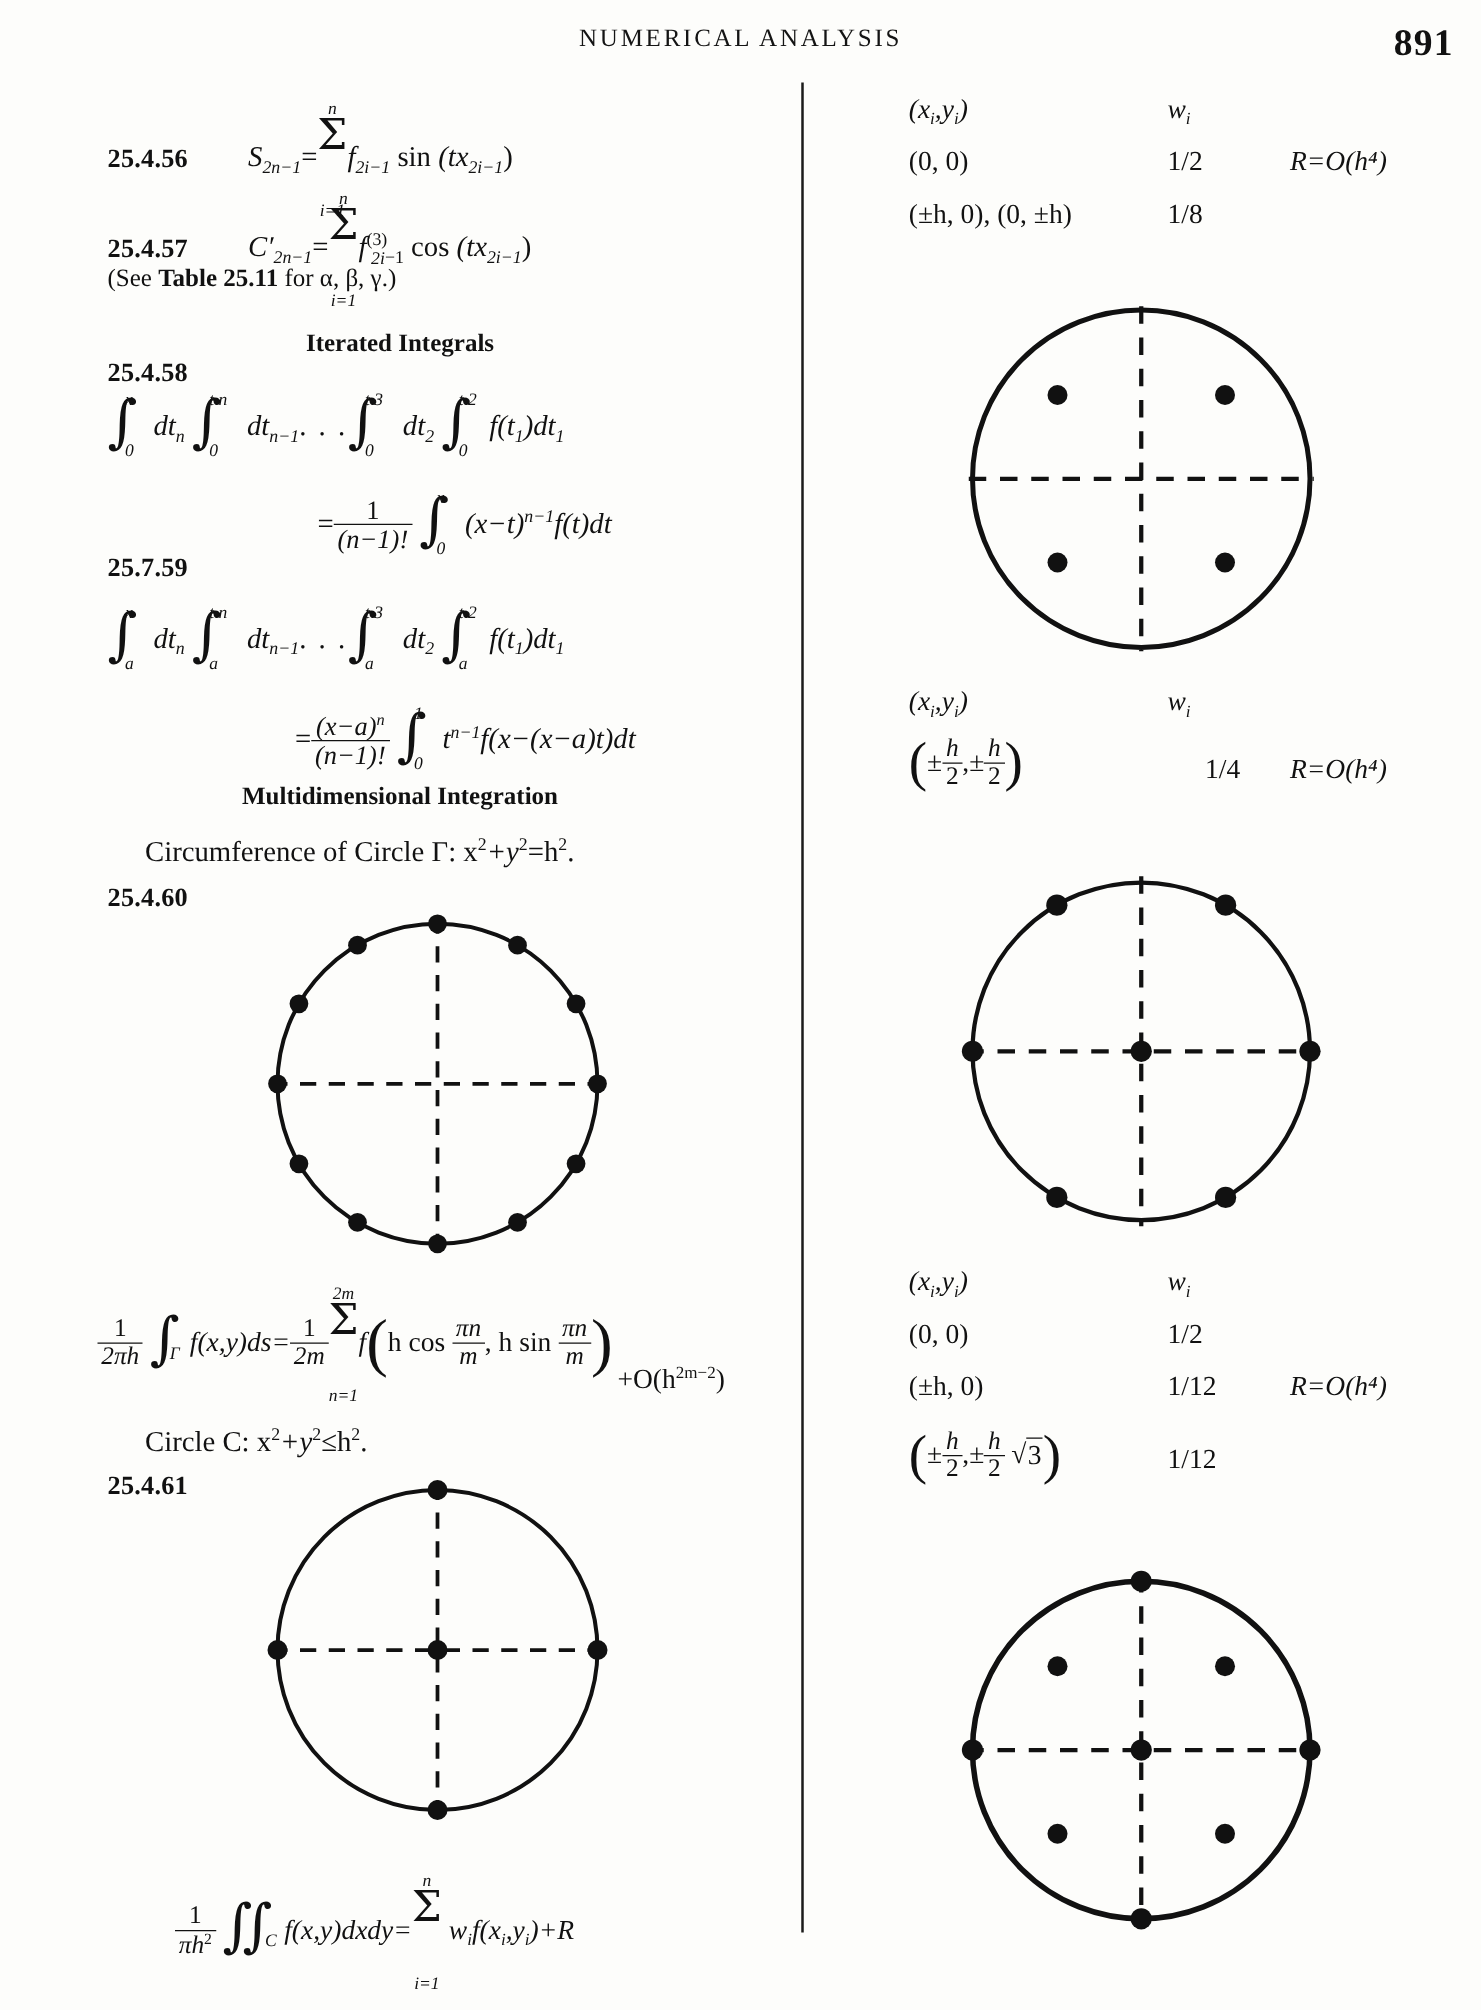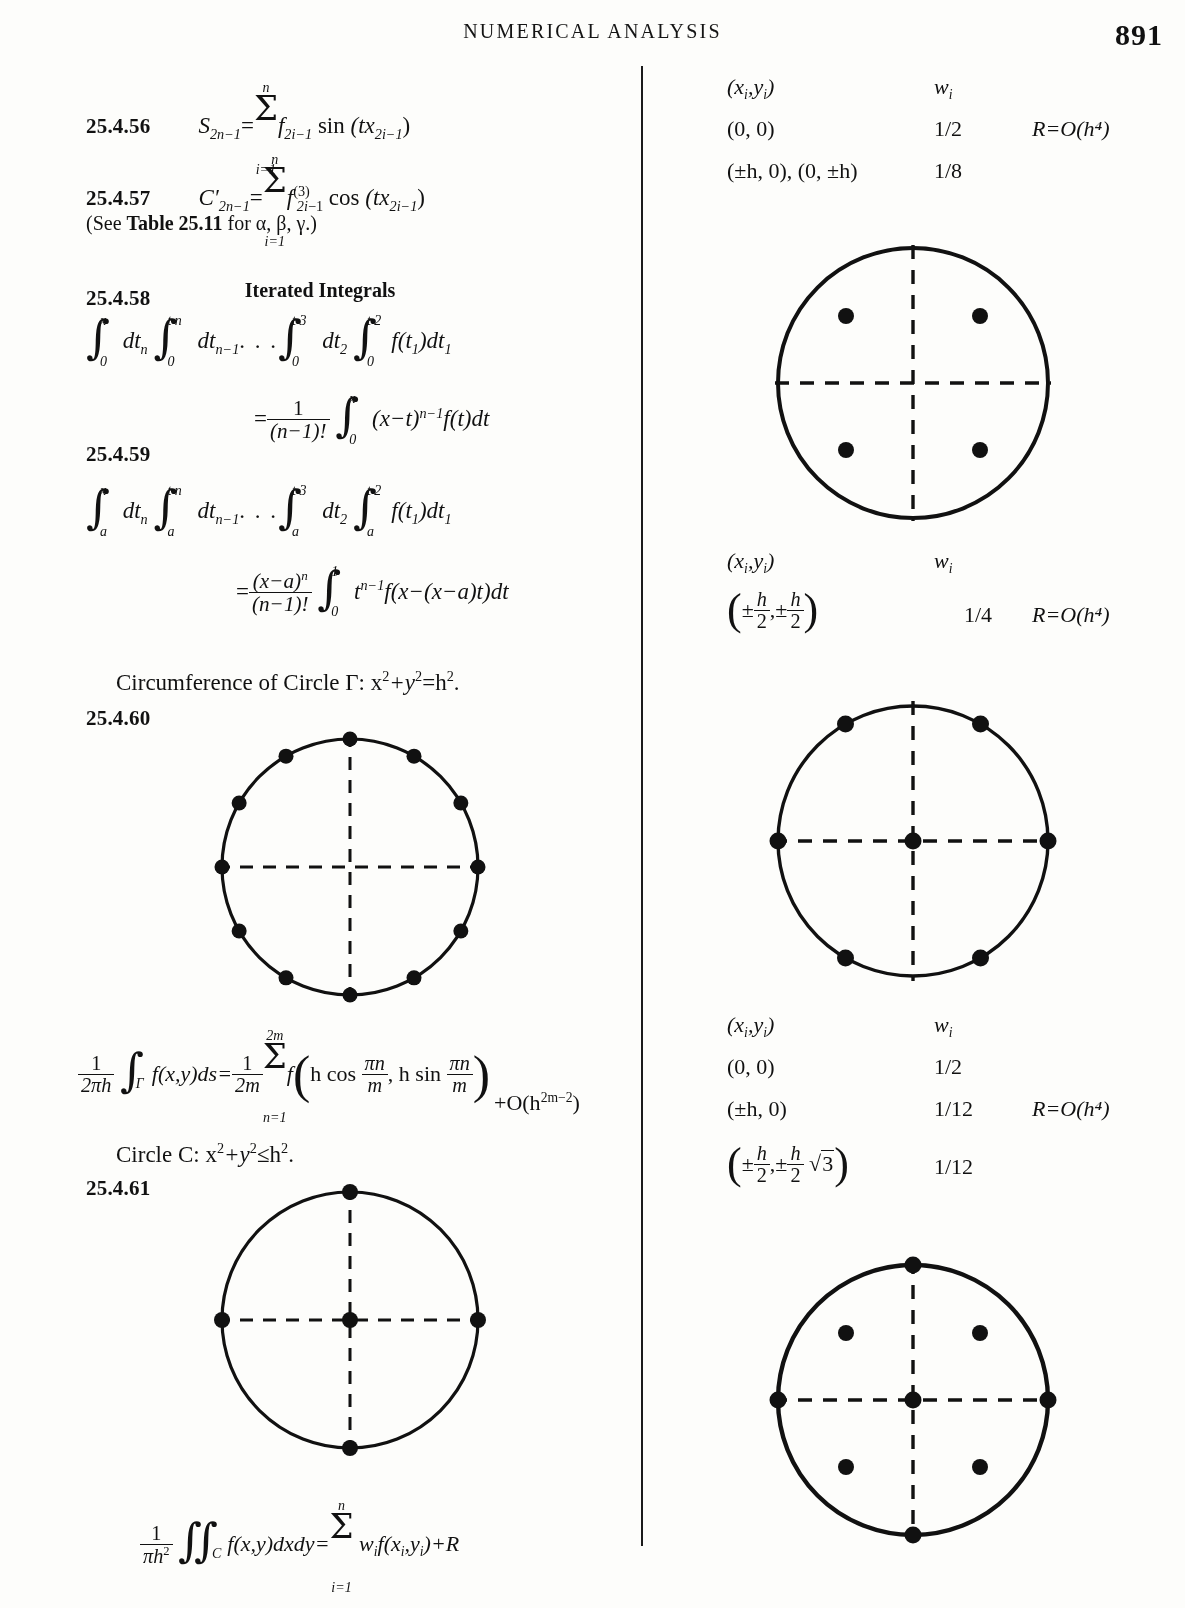--- a/index.html
+++ b/index.html
@@ -61,21 +61,20 @@
     font-size: 23px;
     font-style: italic;
     white-space: nowrap;
   }
   .upr { font-style: normal; }
   .ctr-head {
     font-weight: bold;
     font-size: 20px;
     text-align: center;
     width: 580px;
-    margin-top: 15px;
   }
   .textline { font-size: 20px; }
   sup.s { font-size: .62em; vertical-align: super; font-style: normal;}
   sub.s { font-size: .62em; vertical-align: sub;  font-style: normal;}
   sup.si { font-size: .62em; vertical-align: super;}
   sub.si { font-size: .62em; vertical-align: sub;}
 
   
   .intg {
     font-size: 46px;
@@ -191,30 +190,31 @@
     <div class="blk eqno" style="left:86px; top:286px;">25.4.58</div>
 
     <div class="blk mathline" style="left:86px; top:328px;">
       <span class="intg">∫</span><span class="intlim"><span class="hi">x</span><span class="lo">0</span></span>&nbsp;<span>dt</span><sub class="si">n</sub>&nbsp;<span class="intg">∫</span><span class="intlim"><span class="hi">t n</span><span class="lo">0</span></span>&nbsp;<span>dt</span><sub class="si">n−1</sub><span class="upr" style="letter-spacing:2px;">. . .</span><span class="intg">∫</span><span class="intlim"><span class="hi">t 3</span><span class="lo">0</span></span>&nbsp;<span>dt</span><sub class="si">2</sub>&nbsp;<span class="intg">∫</span><span class="intlim"><span class="hi">t 2</span><span class="lo">0</span></span><span>f(t</span><sub class="si">1</sub><span>)dt</span><sub class="si">1</sub>
     </div>
 
     <div class="blk mathline" style="left:254px; top:398px;">
       <span class="upr">=</span><span class="frac"><span class="num upr">1</span><span class="den">(n−1)!</span></span>&nbsp;<span class="intg">∫</span><span class="intlim"><span class="hi">x</span><span class="lo">0</span></span>&nbsp;<span>(x−t)</span><sup class="si">n−1</sup><span>f(t)dt</span>
     </div>
 
-    <div class="blk eqno" style="left:86px; top:442px;">25.4.59</div>
+    <div class="blk eqno" style="left:86px; top:442px;">25.7.59</div>
 
     <div class="blk mathline" style="left:86px; top:498px;">
       <span class="intg">∫</span><span class="intlim"><span class="hi">x</span><span class="lo">a</span></span>&nbsp;<span>dt</span><sub class="si">n</sub>&nbsp;<span class="intg">∫</span><span class="intlim"><span class="hi">t n</span><span class="lo">a</span></span>&nbsp;<span>dt</span><sub class="si">n−1</sub><span class="upr" style="letter-spacing:2px;">. . .</span><span class="intg">∫</span><span class="intlim"><span class="hi">t 3</span><span class="lo">a</span></span>&nbsp;<span>dt</span><sub class="si">2</sub>&nbsp;<span class="intg">∫</span><span class="intlim"><span class="hi">t 2</span><span class="lo">a</span></span><span>f(t</span><sub class="si">1</sub><span>)dt</span><sub class="si">1</sub>
     </div>
 
     <div class="blk mathline" style="left:236px; top:570px;">
       <span class="upr">=</span><span class="frac"><span class="num"><span>(x−a)</span><sup class="si">n</sup></span><span class="den">(n−1)!</span></span>&nbsp;<span class="intg">∫</span><span class="intlim"><span class="hi">1</span><span class="lo">0</span></span>&nbsp;<span>t</span><sup class="si">n−1</sup><span>f(x−(x−a)t)dt</span>
     </div>
 
+    <div class="blk ctr-head" style="left:30px; top:626px;">Multidimensional Integration</div>
 
     <div class="blk mathline" style="left:116px; top:668px;">
       <span class="upr">Circumference of Circle Γ:  x</span><sup class="s">2</sup><span>+y</span><sup class="s">2</sup><span class="upr">=h</span><sup class="s">2</sup><span class="upr">.</span>
     </div>
 
     <div class="blk eqno" style="left:86px; top:706px;">25.4.60</div>
 
     <div class="diagram" style="left:200px; top:722px;">
       <svg width="300" height="290" viewBox="0 0 300 290">
         <g transform="translate(150,145)">

